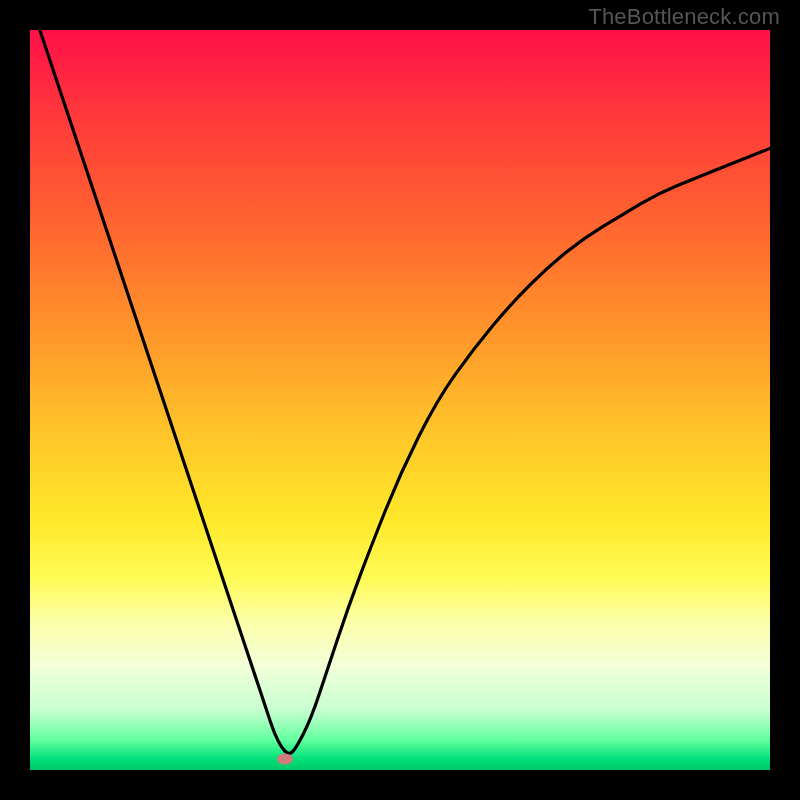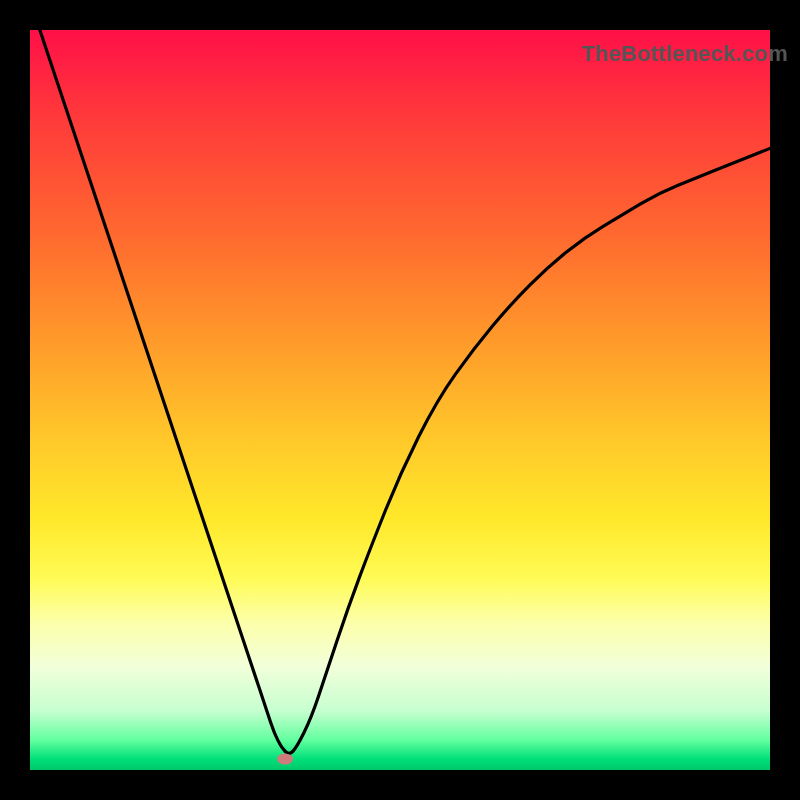--- a/index.html
+++ b/index.html
@@ -7,27 +7,26 @@
     width: 800px;
     height: 800px;
     background: #000;
     font-family: Arial, Helvetica, sans-serif;
     position: relative;
     overflow: hidden;
   }
   .watermark {
     position: absolute;
     top: 4px;
-    right: 12px;
+    right: 20px;
     color: #555;
     font-size: 22px;
-    font-weight: 700;
+    font-weight: 400;
     z-index: 10;
     letter-spacing: 0.2px;
-    margin-top: 37px;
   }
   .plot {
     position: absolute;
     left: 30px;
     top: 30px;
     width: 740px;
     height: 740px;
   }
   .gradient-bg {
     position: absolute;

